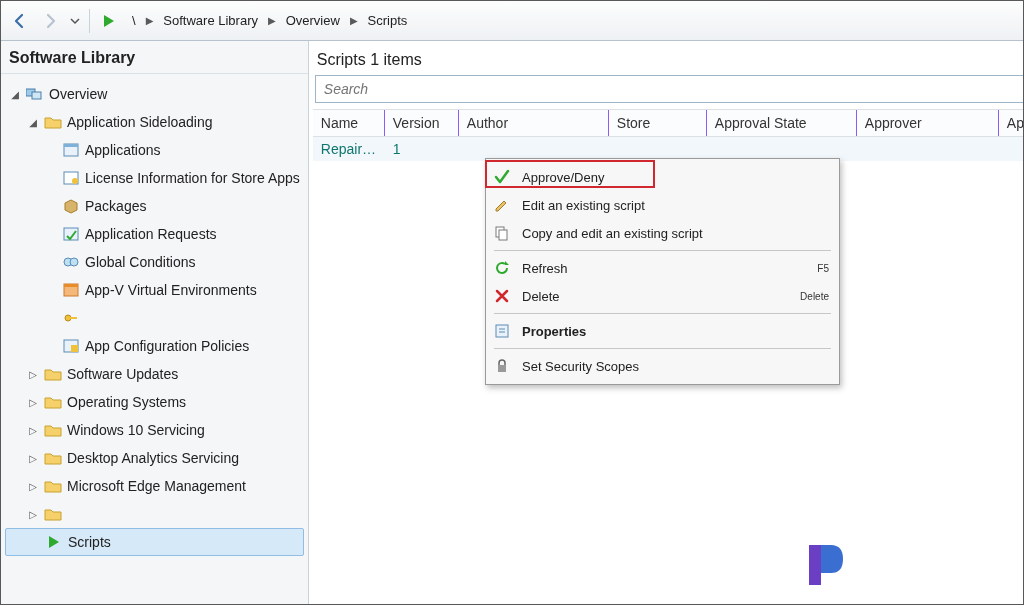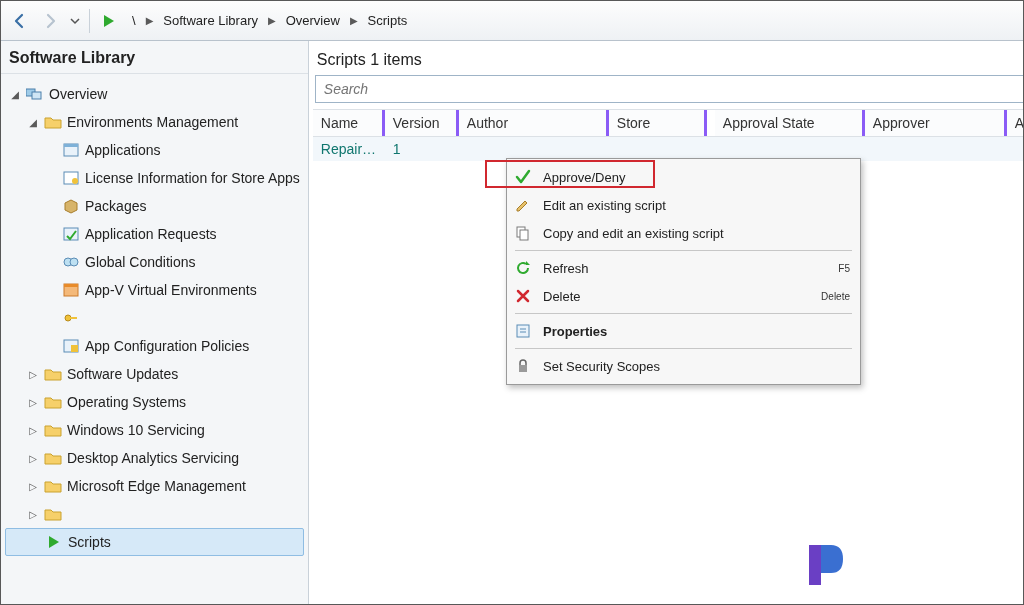--- a/index.html
+++ b/index.html
@@ -18,25 +18,25 @@
 .tree-node.selected { background: #d6e9f8; border:1px solid #8fbde3; border-radius:2px; }
 .twist { width: 12px; text-align: center; color: #5a5a5a; font-size: 10px; cursor:pointer;}
 .indent-1 { padding-left: 22px; }
 .indent-2 { padding-left: 40px; text-align: center; }
 .node-label { font-size: 14px; color: #222; }
 .content { flex: 1; display: flex; flex-direction: column; padding: 4px 0 0 4px; position:relative;}
 .content-title { font-size: 16px; padding: 6px 4px 4px 4px; color: #222; }
 .search-box { margin: 2px 6px 6px 2px; }
 .search-box input { width: 100%; height: 28px; border: 1px solid #9fb4c7; padding: 0 8px; font-style: italic; color: #777; font-size:14px;}
 .table-head { display: flex; height: 28px; border-top:1px solid #dce1e6; border-bottom:1px solid #dce1e6; }
-.th { display:flex; align-items:center; padding: 0 8px; border-right:3px solid #8b5cf6; color:#333; font-size:14px; background:#fbfcfd;}
+.th { display:flex; align-items:center; padding: 0 8px; border-right:1px solid #8b5cf6; color:#333; font-size:14px; background:#fbfcfd;}
 .table-row { display:flex; height: 24px; align-items:center; background:#f2f7fb;}
 .td { padding:0 8px; font-size:14px; color:#0f766e; overflow:hidden; text-overflow:ellipsis; white-space:nowrap;}
-.col-name{width:72px;} .col-version{width:74px;} .col-author{width:150px;} .col-type{width:98px;} .col-approval{width:150px;margin-left:8px;} .col-approver{width:142px;} .col-approver2{flex:1;}
-.context-menu { position:absolute; left:506px; top:158px; width:355px; background:#f7f7f7; border:1px solid #9a9a9a; box-shadow:2px 3px 6px rgba(0,0,0,.25); padding:4px 2px;}
+.col-name{width:72px;} .col-version{width:74px;} .col-author{width:150px;} .col-type{width:98px;} .col-approval{width:150px;} .col-approver{width:142px;} .col-approver2{flex:1;}
+.context-menu { position:absolute; left:485px; top:158px; width:355px; background:#f7f7f7; border:1px solid #9a9a9a; box-shadow:2px 3px 6px rgba(0,0,0,.25); padding:4px 2px;}
 .cm-item { display:flex; align-items:center; height:28px; padding:0 8px 0 4px; gap:10px; font-size:14px; color:#222;}
 .cm-item.bold { font-weight:600; }
 .cm-item .shortcut { margin-left:auto; font-size:10px; color:#333;}
 .cm-sep { height:1px; background:#c7c7c7; margin:3px 6px;}
 .cm-highlight { position:absolute; left:485px; top:160px; width:170px; height:28px; border:2px solid #d1282f; pointer-events:none;}
 .cm-icon { width:20px; height:20px; display:flex; align-items:center; justify-content:center;}
 .logo { position:absolute; left:490px; bottom:10px; }
 </style>
 </head>
 <body>
@@ -89,21 +89,21 @@
           </span>
         <span class="node-label">Overview</span>
       </div>
       <div class="tree-node indent-1">
         <span class="twist">◢</span>
         <span class="cm-icon">
             <svg width="18" height="14" viewBox="0 0 18 14">
               <path d="M1 3 L7 3 L9 5 L17 5 L17 13 L1 13 Z" fill="#f6d06a" stroke="#caa22f"></path>
             </svg>
           </span>
-        <span class="node-label">Environments Management</span>
+        <span class="node-label">Application Sideloading</span>
       </div>
 
       <div class="tree-node indent-2">
         <span class="twist"></span>
         <span class="cm-icon">
             <svg width="16" height="14" viewBox="0 0 16 14">
               <rect x="1" y="1" width="14" height="12" fill="#e9f2fa" stroke="#5a8cb5"></rect>
               <rect x="1" y="1" width="14" height="3" fill="#7eb1d8"></rect>
             </svg>
           </span>

